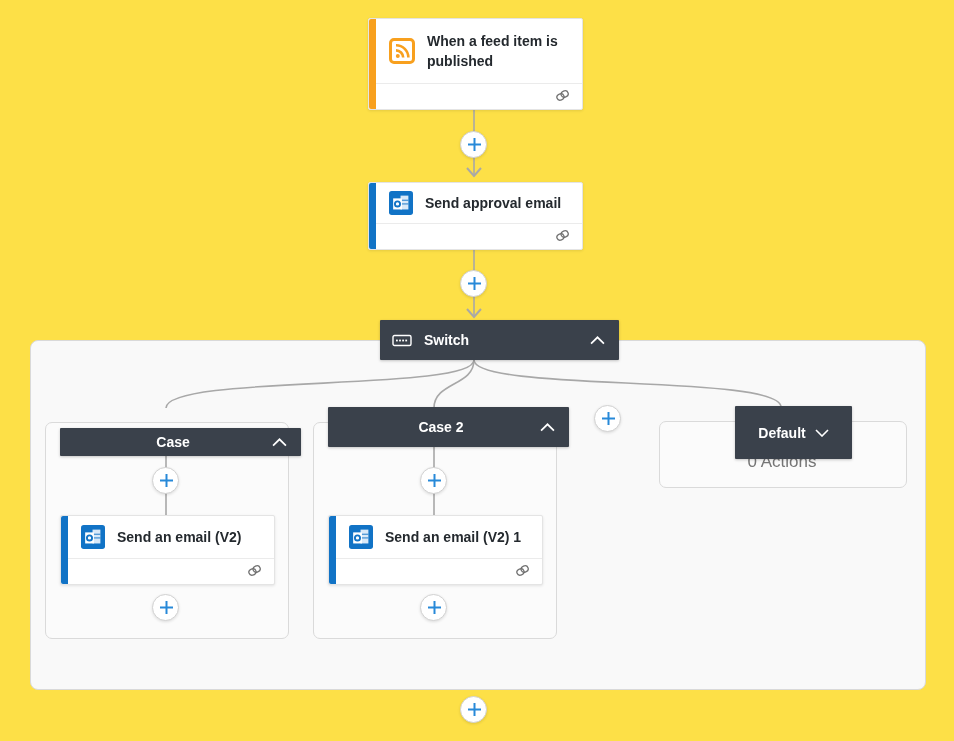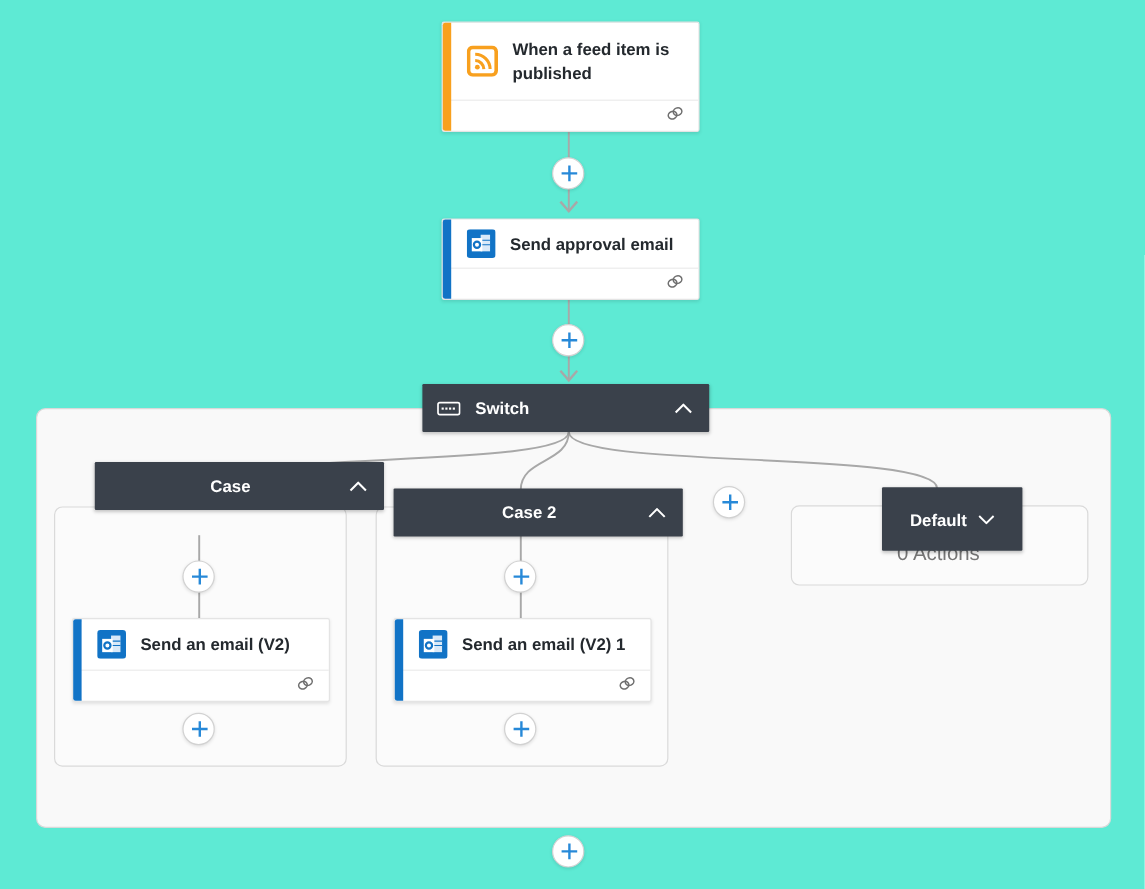--- a/index.html
+++ b/index.html
@@ -1,16 +1,16 @@
 <!DOCTYPE html>
 <html><head>
 <meta charset="utf-8">
 <style>
   html,body{margin:0;padding:0;background:#ffffff;font-family:"Liberation Sans","DejaVu Sans",sans-serif;}
-  .canvas{position:relative;width:954px;height:741px;background:#5eead4;overflow:hidden;}
+  .canvas{position:relative;width:954px;height:741px;background:#fde047;overflow:hidden;}
 
   
   .scope{position:absolute;background:#f9f9f9;border:1px solid #d9d9d9;border-radius:8px;z-index:1;}
   .case-scope{position:absolute;background:#fbfbfb;border:1px solid #dadada;border-radius:7px;z-index:2;}
 
   
   .connectors{position:absolute;left:0;top:0;z-index:3;pointer-events:none;}
 
   
   .card{position:absolute;background:#ffffff;border:1px solid #e4e4e4;border-radius:2px;
@@ -125,41 +125,41 @@
 
   <button class="plus-btn" style="left:460px;top:270px;">
     <svg width="27" height="27">
         <g stroke="#2789D8" stroke-width="2">
           <line x1="7" y1="13.5" x2="20" y2="13.5"></line>
           <line x1="13.5" y1="7" x2="13.5" y2="20"></line>
         </g>
       </svg>
   </button>
 
-  <div class="dark-header switch-hd" style="left:352px;top:320px;width:213px;height:40px;padding-left:12px;">
+  <div class="dark-header switch-hd" style="left:380px;top:320px;width:213px;height:40px;padding-left:12px;">
     <span class="chev">
       <svg width="20" height="13" viewBox="0 0 20 13">
         <rect x="1" y="1.5" width="18" height="10" rx="1.5" fill="none" stroke="#ffffff" stroke-width="1.4"></rect>
         <g fill="#ffffff">
           <rect x="4" y="5.6" width="1.8" height="1.8"></rect>
             <rect x="7.1" y="5.6" width="1.8" height="1.8"></rect>
           <rect x="10.2" y="5.6" width="1.8" height="1.8"></rect>
             <rect x="13.3" y="5.6" width="1.8" height="1.8"></rect>
         </g>
       </svg>
     </span>
     <span class="hd-label">Switch</span>
     <span class="chev" style="margin-left:auto;">
       <svg width="15" height="9" viewBox="0 0 14 8">
           <path d="M1 7 L7 1 L13 7" stroke="#ffffff" stroke-width="1.6" fill="none"></path>
         </svg>
     </span>
   </div>
 
-  <div class="dark-header case-hd" style="left:60px;top:385px;width:213px;height:40px;margin-left:19px;">
+  <div class="dark-header case-hd" style="left:60px;top:428px;width:213px;height:28px;">
     <span class="hd-label">Case</span>
     <span class="chev">
       <svg width="15" height="9" viewBox="0 0 14 8">
           <path d="M1 7 L7 1 L13 7" stroke="#ffffff" stroke-width="1.6" fill="none"></path>
         </svg>
     </span>
   </div>
   <button class="plus-btn" style="left:152px;top:467px;">
     <svg width="27" height="27">
         <g stroke="#2789D8" stroke-width="2">

